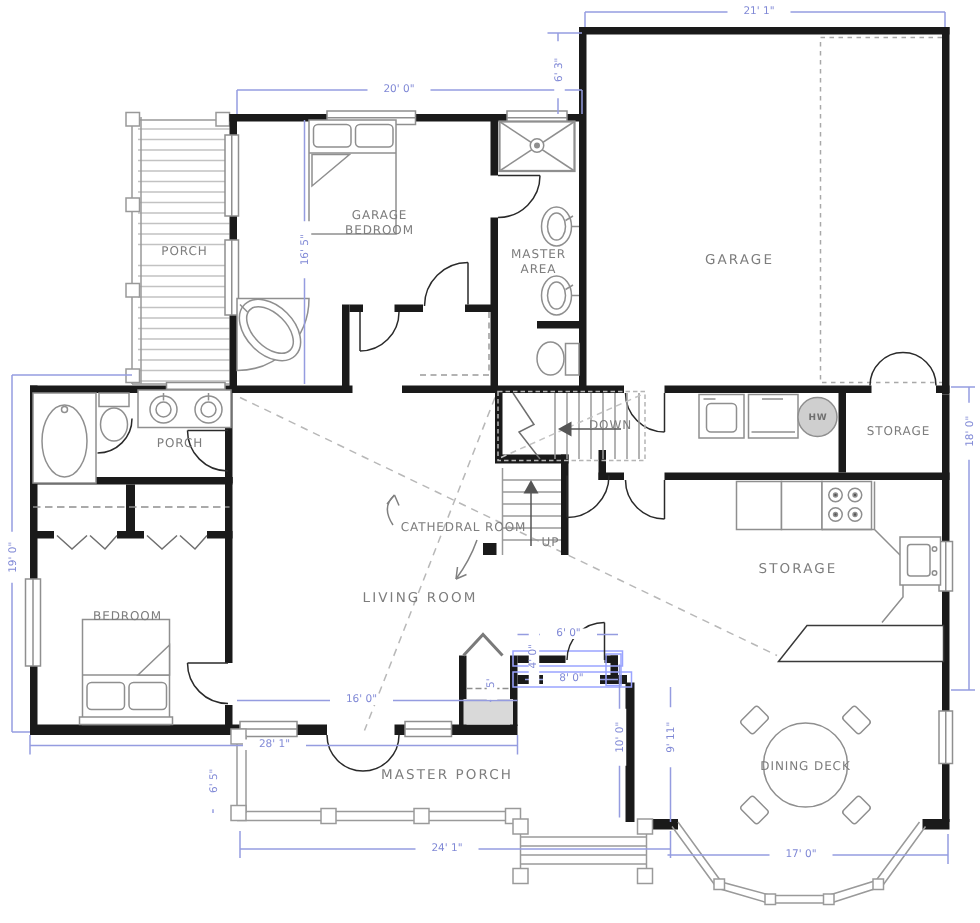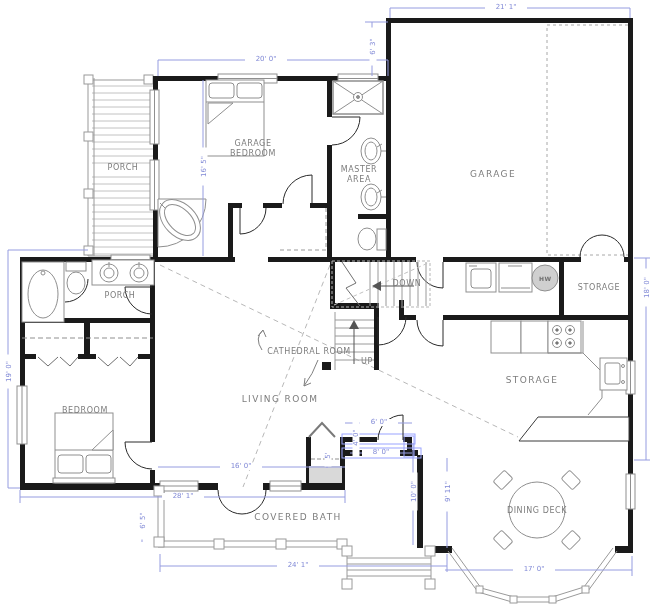--- a/index.html
+++ b/index.html
@@ -487,21 +487,21 @@
 <div class="lbl big" style="left:448px;top:128px;width:90px;margin-top:41px;">GARAGE</div>
 <div class="lbl" style="left:100px;top:291px;width:40px;">PORCH</div>
 <div class="lbl" style="left:386px;top:279px;width:42px;">DOWN</div>
 <div class="lbl" style="left:342px;top:357px;width:26px;margin-left:12px;">UP</div>
 <div class="lbl" style="left:568px;top:283px;width:62px;">STORAGE</div>
 <div class="lbl" style="left:250px;top:347px;width:118px;white-space:nowrap;">CATHEDRAL ROOM</div>
 <div class="lbl big" style="left:236px;top:394px;width:88px;">LIVING ROOM</div>
 <div class="lbl big" style="left:502px;top:375px;width:60px;">STORAGE</div>
 <div class="lbl" style="left:55px;top:406px;width:60px;">BEDROOM</div>
 <div class="lbl" style="left:492px;top:506px;width:90px;white-space:nowrap;">DINING DECK</div>
-<div class="lbl big" style="left:240px;top:512px;width:116px;white-space:nowrap;">COVERED BATH</div>
+<div class="lbl big" style="left:240px;top:512px;width:116px;white-space:nowrap;">MASTER PORCH</div>
 <div class="hw" style="left:539px;top:275px;">HW</div>
 
 <div class="dim" style="left:245px;top:56px;width:40px;">20' 0"</div>
 <div class="dim" style="left:485px;top:4px;width:40px;">21' 1"</div>
 <div class="dim vdim" style="left:354px;top:43px;width:36px;">6' 3"</div>
 <div class="dim vdim" style="left:185px;top:163px;width:36px;">16' 5"</div>
 <div class="dim vdim" style="left:-8px;top:368px;width:32px;">19' 0"</div>
 <div class="dim vdim" style="left:628px;top:284px;width:36px;">18' 0"</div>
 <div class="dim" style="left:220px;top:463px;width:40px;">16' 0"</div>
 <div class="dim" style="left:360px;top:419px;width:36px;">6' 0"</div>

